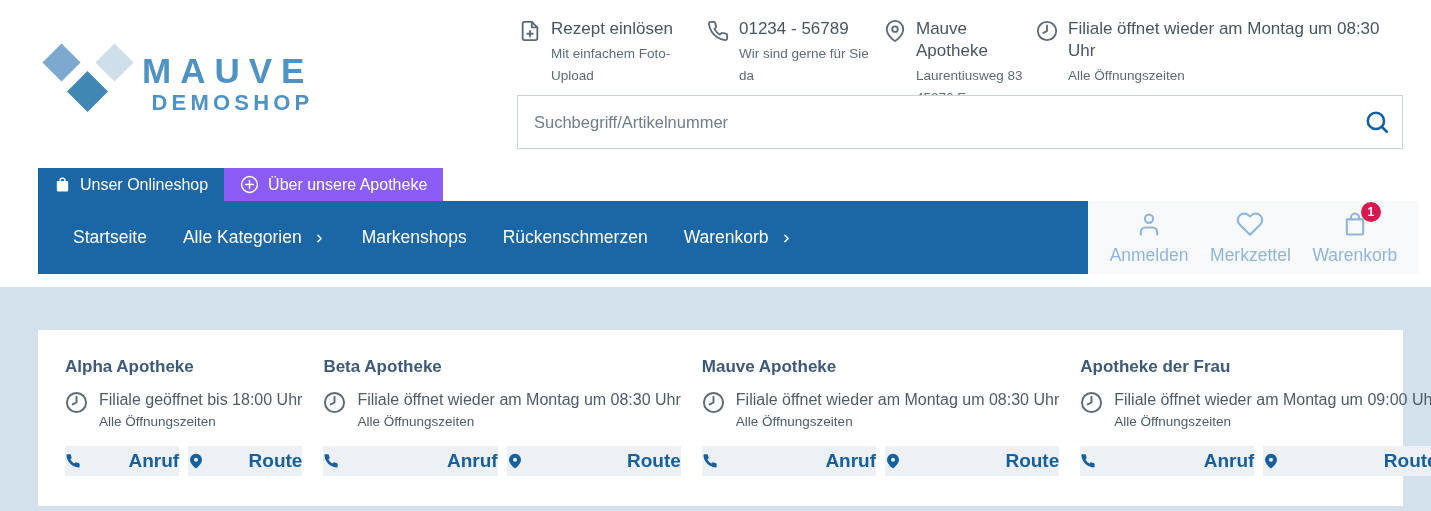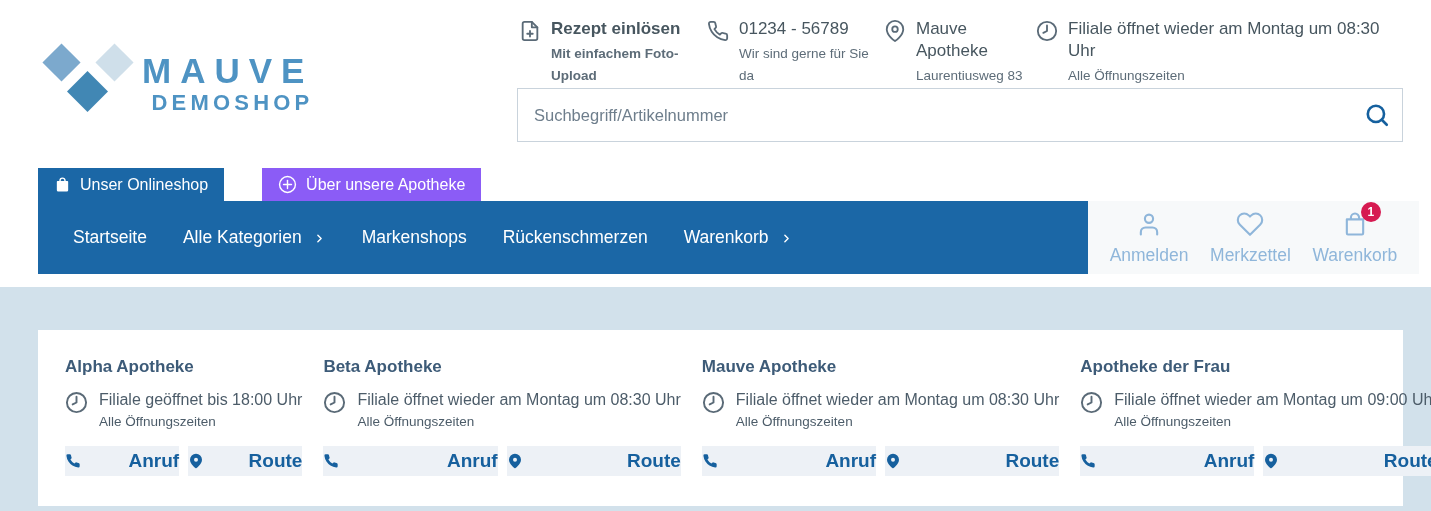--- a/index.html
+++ b/index.html
@@ -16,40 +16,40 @@
   .dmd1 { left:8px;  top:9px;  width:27px; height:27px; background:#7ca9cd; }
   .dmd2 { left:61px; top:9px;  width:27px; height:27px; background:#cfdfea; }
   .dmd3 { left:33px; top:37px; width:29px; height:29px; background:#4187b4; }
   .logo-text { margin-left:0; color:#4e93c3; margin-top:13px; }
   .logo-mauve    { font-size:35px; font-weight:bold; letter-spacing:9px; line-height:1; }
   .logo-demoshop { font-size:22px; font-weight:bold; letter-spacing:4.2px; line-height:1; margin-top:4px; margin-left:3px;text-align:right; }
 
   .topbar { position:absolute; left:519px; top:18px; display:flex; }
   .tb-item { display:flex; align-items:flex-start; }
   .tb-item .tb-icon { width:22px; height:22px; margin-right:10px; margin-top:2px; color:#5a6a77; flex:none; }
-  .tb-w1 { width:188px;font-weight:bold; } .tb-w2 { width:177px; } .tb-w3 { width:152px; } .tb-w4 { width:345px; }
+  .tb-w1 { width:188px; } .tb-w2 { width:177px; } .tb-w3 { width:152px; } .tb-w4 { width:345px; }
   .tb-title { font-size:17px; color:#47565f; line-height:1.3; }
   .tb-sub   { font-size:13.5px; color:#5d6c78; line-height:1.6; margin-top:3px; }
   .tb-link  { cursor:pointer; }
 
-  .search-row { position:absolute; left:517px; top:88px; width:886px; height:54px; }
+  .search-row { position:absolute; left:517px; top:95px; width:886px; height:54px; }
   .search-input {
     width:100%; height:100%; border:1px solid #c9d3dc; background:#fff;
     font-family:"Liberation Sans", sans-serif; font-size:16.5px; color:#3c4c58;
     padding:0 56px 0 16px; outline:none;
   }
   .search-input::placeholder { color:#6e7e8c; opacity:1; }
   .search-btn {
     position:absolute; right:6px; top:50%; transform:translateY(-50%);
     background:none; border:none; cursor:pointer; width:40px; height:40px;
     display:flex; align-items:center; justify-content:center; color:#15609e;
   }
 
   
-  .tabs { display:flex; margin-left:38px; height:33px;gap:38px; }
+  .tabs { display:flex; margin-left:38px; height:33px; }
   .tab { display:flex; align-items:center; gap:9px; padding:0 16px; font-size:16px; color:#fff; cursor:pointer; }
   .tab-active   { background:#1b67a6; }
   .tab-inactive { background:#8b5cf6; }
 
   
   .mainnav { margin-left:38px; width:1381px; height:73px; display:flex; }
   .nav-left { flex:1; background:#1b67a6; display:flex; align-items:center; padding-left:17px; }
   .nav-item { color:#fff; font-size:17.5px; padding:0 18px; display:flex; align-items:center; gap:11px; cursor:pointer; white-space:nowrap; }
   .nav-chevron { width:13px; height:13px; margin-top:2px; }
   .nav-right { width:331px; background:#f7f9fa; display:flex; align-items:center; justify-content:space-evenly; }

